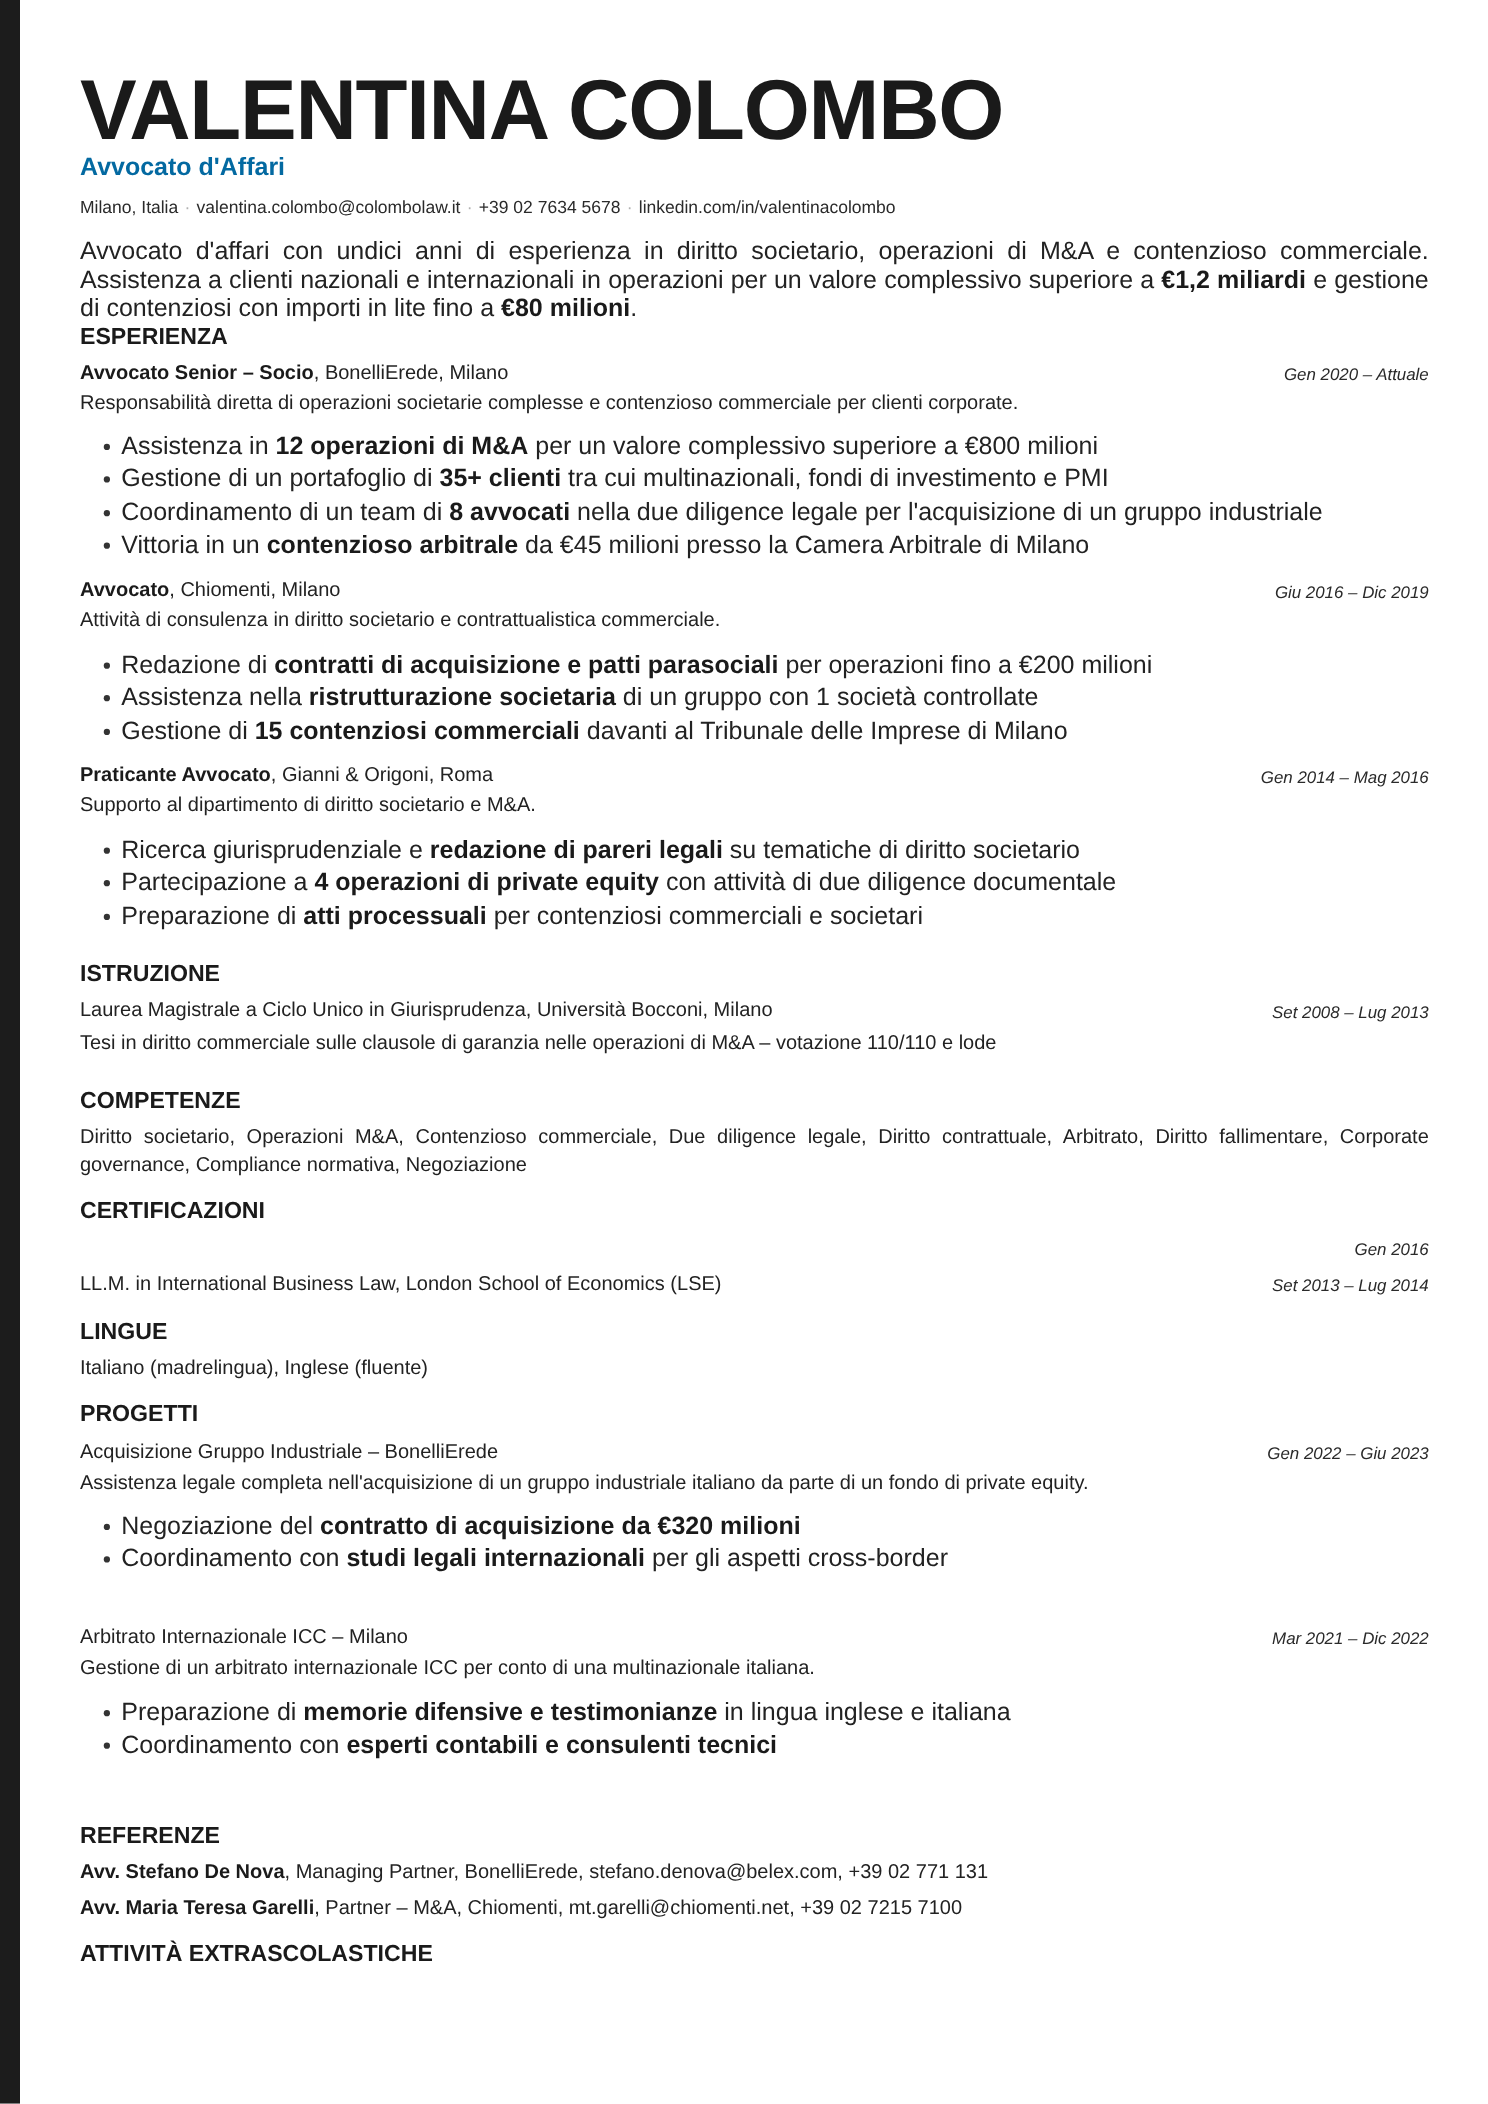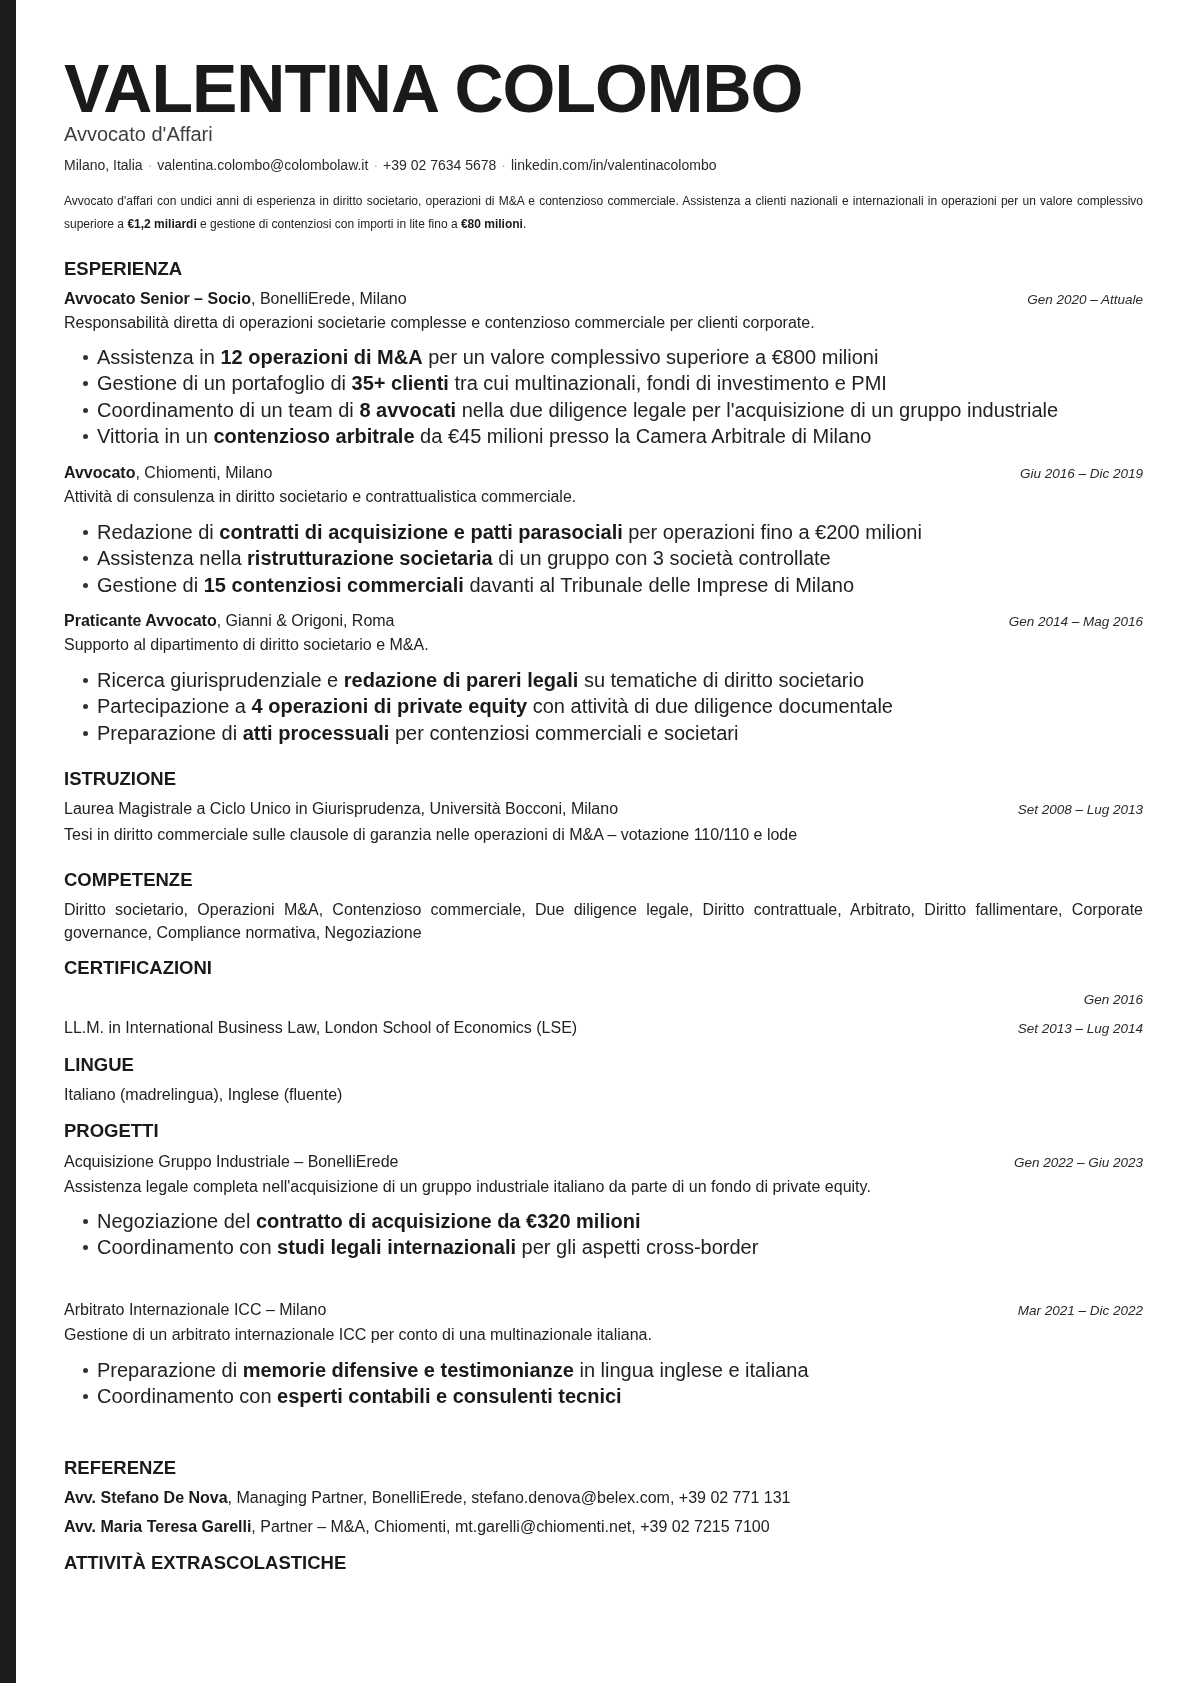--- a/index.html
+++ b/index.html
@@ -2,25 +2,25 @@
 <html><head>
 <meta charset="utf-8">
 <style>
   * { box-sizing: border-box; margin: 0; padding: 0; }
   html, body { width: 1190px; height: 1683px; background: #ffffff; overflow: hidden; }
   body { position: relative; font-family: "Liberation Sans", "DejaVu Sans", sans-serif; color: #222222; }
   .side-bar { position: absolute; left: 0; top: 0; width: 16px; height: 1683px; background: #1c1c1c; }
   .page { position: absolute; left: 64px; top: 0; width: 1079px; }
 
   .name { position: absolute; top: 48px; left: 0; font-size: 68px; font-weight: 700; letter-spacing: -1px; color: #1a1a1a; line-height: 80px; white-space: nowrap; }
-  .title { position: absolute; top: 122px; left: 0; font-size: 20px; font-weight: 400; color: #404040; line-height: 24px; }
+  .title { position: absolute; top: 122px; left: 0; font-size: 20px; font-weight: 700; color: #0369a1; line-height: 24px; }
   .contact { position: absolute; top: 156px; left: 0; font-size: 14px; color: #2a2a2a; line-height: 18px; white-space: nowrap; }
   .contact .sep { color: #b0b0b0; margin: 0 5px; }
 
-  .summary { position: absolute; top: 190px; left: 0; width: 1079px; font-size: 12px; line-height: 23px; text-align: justify; color: #222; }
+  .summary { position: absolute; top: 190px; left: 0; width: 1079px; font-size: 20px; line-height: 23px; text-align: justify; color: #222; }
   .summary b { font-weight: 700; color: #1a1a1a; }
 
   .sec-h { position: absolute; left: 0; font-size: 18.5px; font-weight: 700; color: #1a1a1a; line-height: 22px; }
 
   .row { position: absolute; left: 0; width: 1079px; font-size: 16px; line-height: 20px; color: #222; }
   .row .left { display: inline-block; white-space: nowrap; }
   .row .date { position: absolute; right: 0; top: 1px; font-size: 13.5px; font-style: italic; color: #2a2a2a; white-space: nowrap; }
   .row b { font-weight: 700; color: #1a1a1a; }
 
   .bullets { position: absolute; left: 0; width: 1079px; list-style: none; }
@@ -59,21 +59,21 @@
     <li><span>Vittoria in un </span><b>contenzioso arbitrale</b><span> da €45 milioni presso la Camera Arbitrale di Milano</span></li>
   </ul>
 
   <div class="row" style="top:463px">
     <span class="left"><b>Avvocato</b><span>, Chiomenti, Milano</span></span>
     <span class="date">Giu 2016 – Dic 2019</span>
   </div>
   <div class="row" style="top:487px">Attività di consulenza in diritto societario e contrattualistica commerciale.</div>
   <ul class="bullets" style="top:522px">
     <li><span>Redazione di </span><b>contratti di acquisizione e patti parasociali</b><span> per operazioni fino a €200 milioni</span></li>
-    <li><span>Assistenza nella </span><b>ristrutturazione societaria</b><span> di un gruppo con 3 società controllate</span></li>
+    <li><span>Assistenza nella </span><b>ristrutturazione societaria</b><span> di un gruppo con 1 società controllate</span></li>
     <li><span>Gestione di </span><b>15 contenziosi commerciali</b><span> davanti al Tribunale delle Imprese di Milano</span></li>
   </ul>
 
   <div class="row" style="top:611px">
     <span class="left"><b>Praticante Avvocato</b><span>, Gianni &amp; Origoni, Roma</span></span>
     <span class="date">Gen 2014 – Mag 2016</span>
   </div>
   <div class="row" style="top:635px">Supporto al dipartimento di diritto societario e M&amp;A.</div>
   <ul class="bullets" style="top:670px">
     <li><span>Ricerca giurisprudenziale e </span><b>redazione di pareri legali</b><span> su tematiche di diritto societario</span></li>

